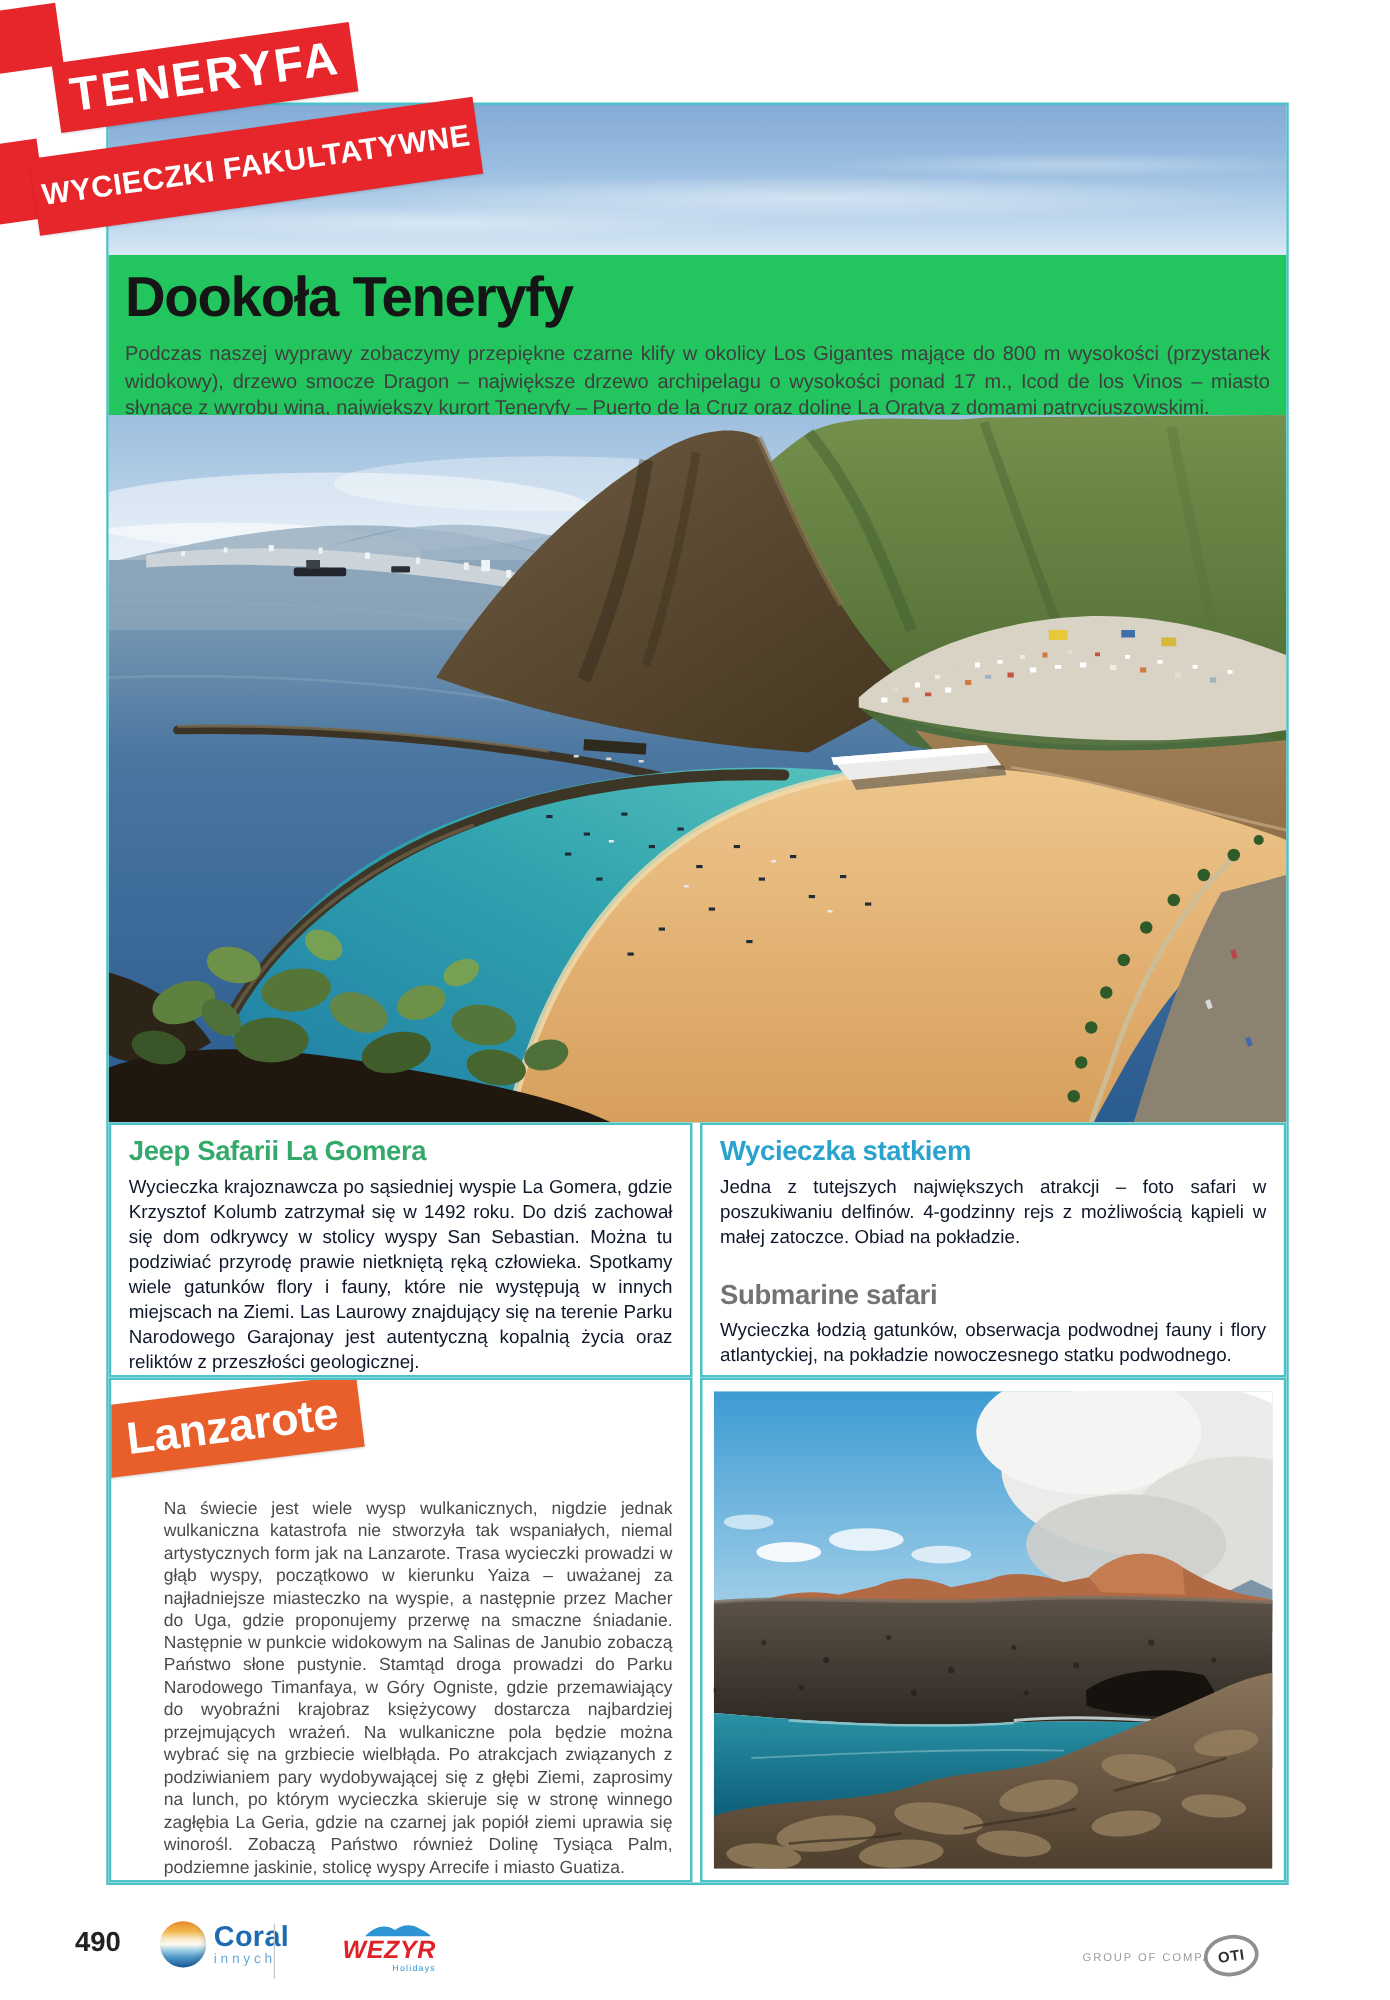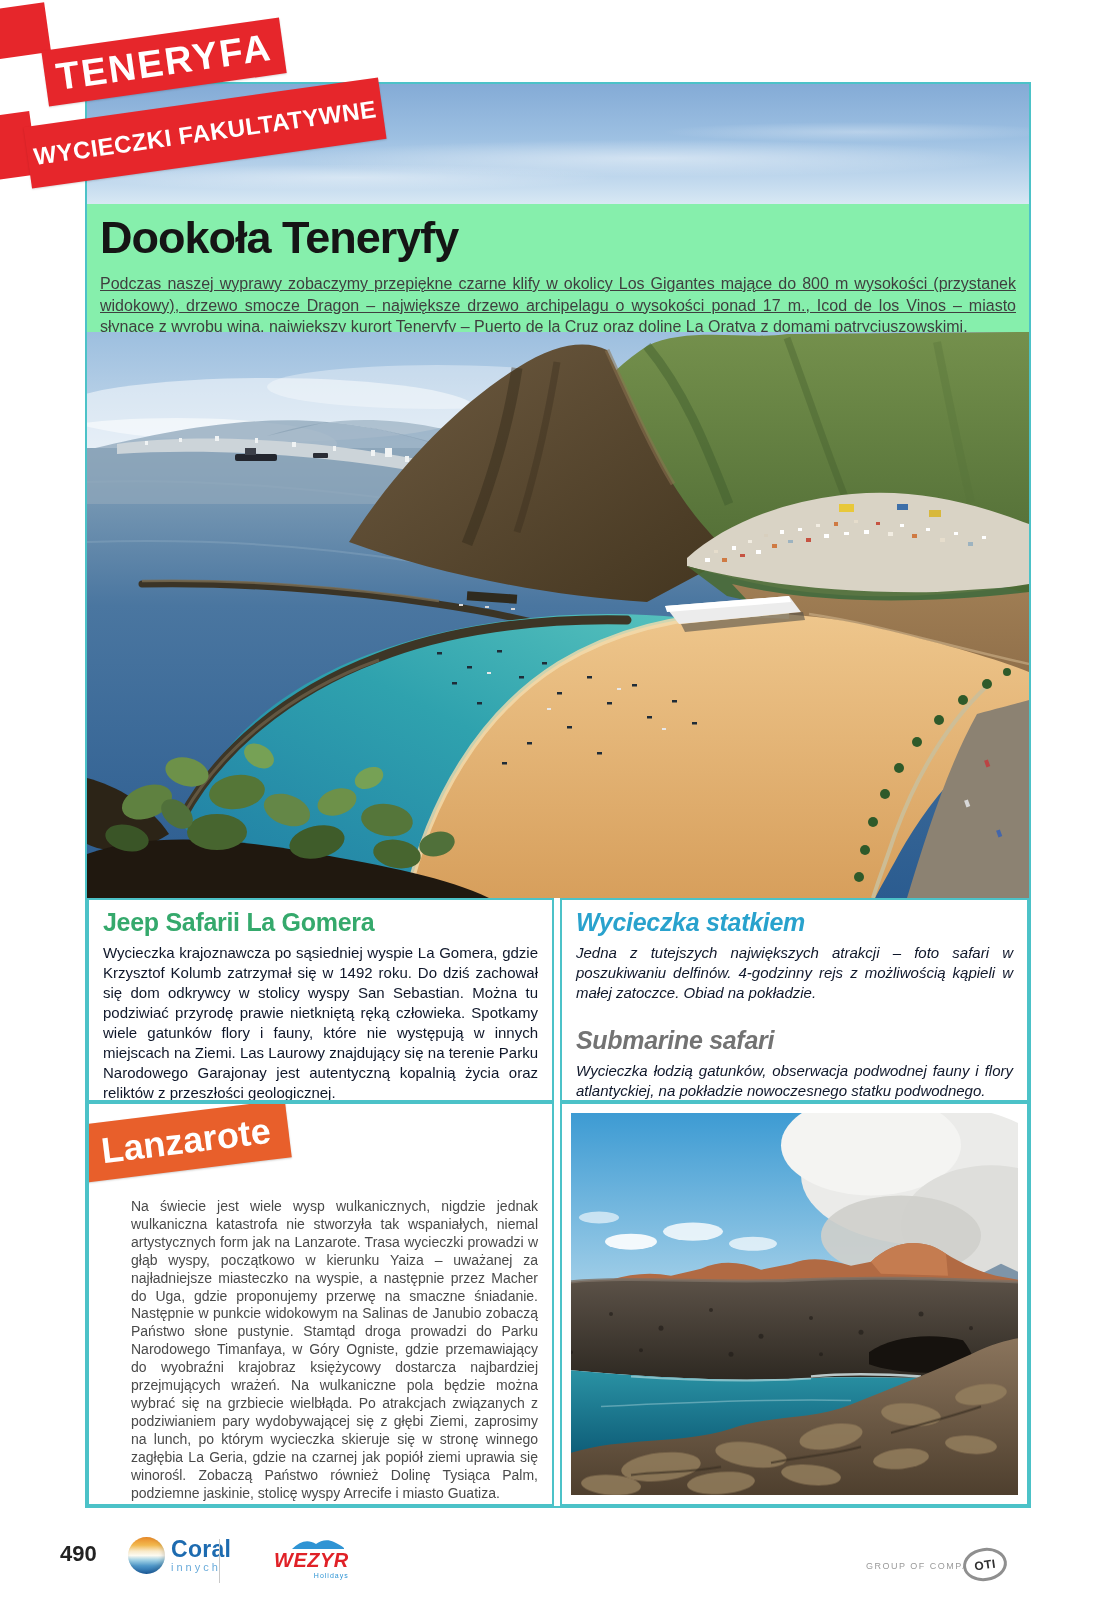--- a/index.html
+++ b/index.html
@@ -19,36 +19,36 @@
 
   
   .frame{position:absolute;left:85px;top:82px;width:946px;height:1426px;background:#fff;
     border:2px solid #4cc2c8;box-sizing:border-box;}
   .sky-strip{width:100%;height:120px;
     background:
       radial-gradient(55% 22% at 60% 62%, rgba(255,255,255,.45), rgba(255,255,255,0) 70%),
       radial-gradient(40% 16% at 28% 78%, rgba(255,255,255,.38), rgba(255,255,255,0) 70%),
       radial-gradient(30% 12% at 82% 40%, rgba(255,255,255,.30), rgba(255,255,255,0) 70%),
       linear-gradient(180deg,#84abd6 0%,#9dc0e2 45%,#c6dcef 85%,#d8e8f4 100%);}
-  .title-box{width:100%;height:128px;box-sizing:border-box;padding:8px 13px 0 13px;background:#86efac;}
+  .title-box{width:100%;height:128px;box-sizing:border-box;padding:8px 13px 0 13px;background:#22c55e;}
   h1{margin:0 0 9px 0;font-size:45px;letter-spacing:-1px;color:#151515;font-weight:bold;}
-  .intro{margin:0;font-size:16px;line-height:21.5px;color:#3f3f3f;text-align:justify;text-decoration:underline;}
+  .intro{margin:0;font-size:16px;line-height:21.5px;color:#3f3f3f;text-align:justify;}
   .photo-main{width:100%;height:566px;line-height:0;}
   .photo-main svg{width:100%;height:100%;}
 
   
   .rows{width:100%;}
   .row{display:flex;}
   .box{border:2px solid #4cc2c8;background:#fff;box-sizing:border-box;overflow:hidden;}
   .gutter{width:6px;flex:0 0 6px;}
   .row1 .box{height:204px;}
   .row2 .box{height:404px;}
   .box-left{width:467px;flex:0 0 467px;padding:6px 14px;}
-  .box-right{flex:1;padding:6px 14px;font-style:italic;}
-  h2{margin:2px 0 6px 0;font-size:25px;font-weight:bold;letter-spacing:-.3px;}
+  .box-right{flex:1;padding:6px 14px;}
+  h2{margin:2px 0 6px 0;font-size:22px;font-weight:bold;letter-spacing:-.3px;}
   .h-green{color:#35a96c;}
   .h-cyan{color:#29a2cd;}
   .h-yellow{color:#737373;margin-top:23px;}
   .body-text{font-size:15px;line-height:20px;color:#0f172a;text-align:justify;margin:0;}
   .lz-box{position:relative;padding:0 14px;}
   .lz-ribbon{position:absolute;left:-6px;top:8px;width:206px;height:58px;background:#e85f2b;
     color:#fff;display:flex;align-items:center;justify-content:center;font-size:36px;font-weight:bold;
     transform:rotate(-7deg);box-shadow:0 1px 2px rgba(0,0,0,.18);}
   .lz-text{margin-top:94px;font-size:14px;line-height:17.9px;color:#4a4a4a;text-align:justify;margin-left:28px;}
   .photo-box{padding:9px;line-height:0;}

